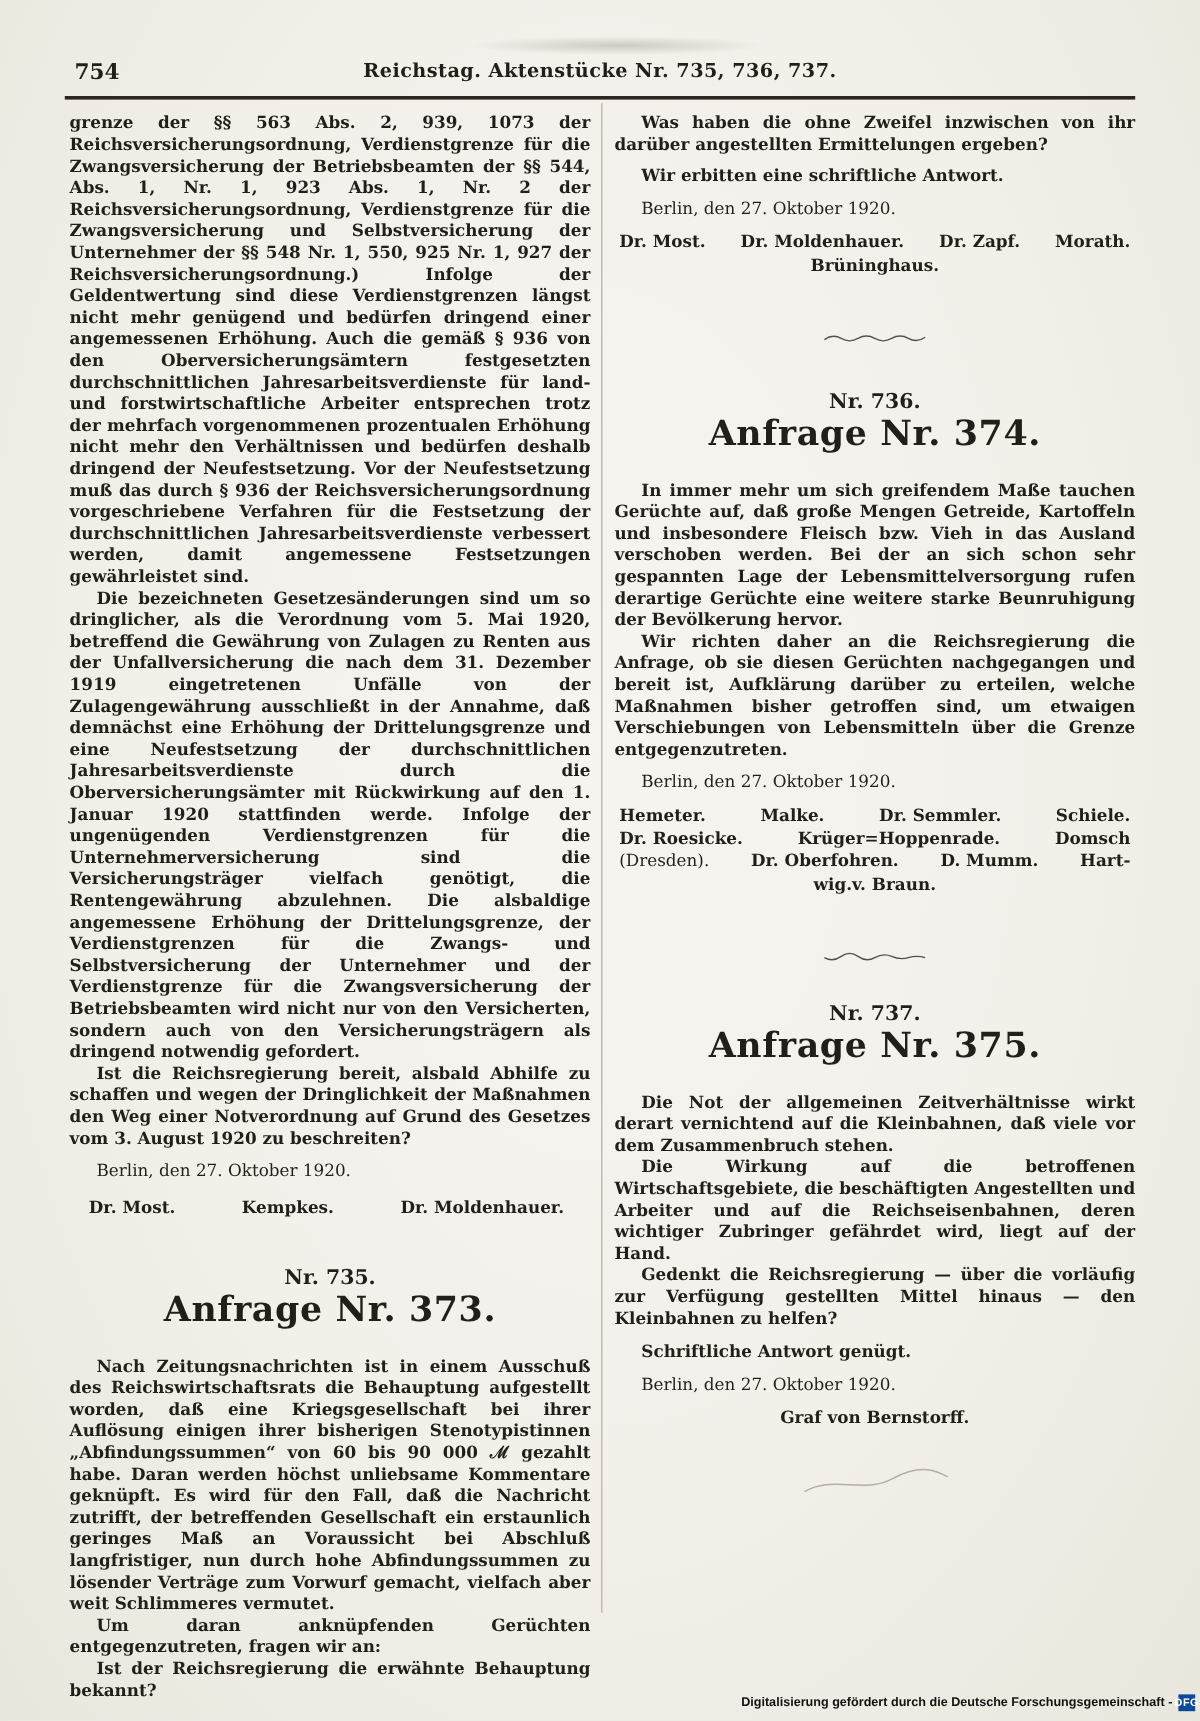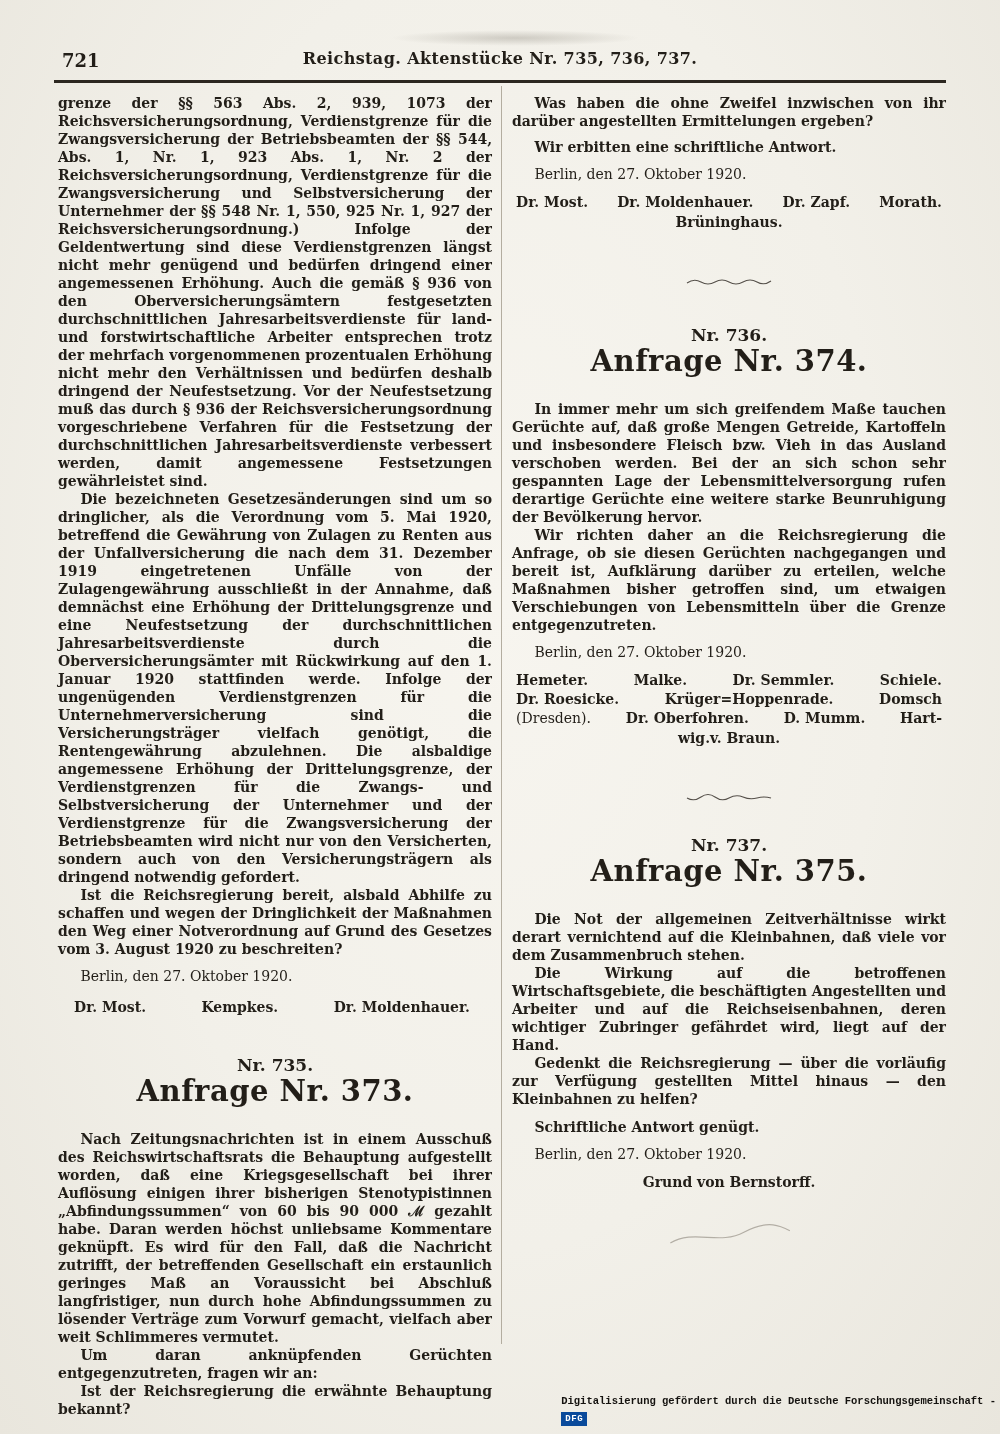--- a/index.html
+++ b/index.html
@@ -34,33 +34,33 @@
   .sec-head { text-align:center; font-weight:700; font-size:17px; margin-top:40px; font-family:"DejaVu Serif", serif; }
   .sec-title { text-align:center; font-weight:700; font-size:29px; margin:8px 0 30px 0; letter-spacing:.5px; }
 
   .divider { display:flex; justify-content:center; margin-top:46px; }
   .divider svg { display:block; }
   .hand-mark { display:flex; justify-content:center; margin-top:34px; transform:rotate(-3deg); opacity:.7; }
 
   .mt8 { margin-top:8px; }
   .mt10 { margin-top:10px; }
 
-  .footer { position:absolute; right:4px; bottom:8px; display:flex; align-items:flex-start; gap:5px;
-    font-family:Liberation Mono, monospace; font-size:10.5px; font-weight:700; color:#14120f;flex-direction:column; }
+  .footer { position:absolute; right:4px; bottom:8px; display:flex; align-items:center; gap:5px;
+    font-family:Liberation Sans, sans-serif; font-size:10.5px; font-weight:700; color:#14120f; }
   .dfg-logo { display:inline-flex; align-items:center; justify-content:center;
-    width:26px; height:14px; background:#0a4a9b; color:#ffffff; font-size:9px; font-weight:700; letter-spacing:.5px; }
+    width:14px; height:14px; background:#0a4a9b; color:#ffffff; font-size:9px; font-weight:700; letter-spacing:.5px; }
 </style>
 </head>
 <body>
 
 <div class="page">
 
   <div class="smudge"></div>
 
-  <div class="page-number">721</div>
+  <div class="page-number">754</div>
   <div class="header-title">Reichstag.  Aktenstücke Nr. 735, 736, 737.</div>
   <div class="header-rule"></div>
   <div class="col-divider"></div>
 
   <div class="columns">
 
     <div class="col">
       <p class="body">grenze der §§ 563 Abs. 2, 939, 1073 der Reichsversicherungsordnung, Verdienstgrenze für die Zwangsversicherung der Betriebsbeamten der §§ 544, Abs. 1, Nr. 1, 923 Abs. 1, Nr. 2 der Reichsversicherungsordnung, Verdienstgrenze für die Zwangsversicherung und Selbstversicherung der Unternehmer der §§ 548 Nr. 1, 550, 925 Nr. 1, 927 der Reichsversicherungsordnung.) Infolge der Geldentwertung sind diese Verdienstgrenzen längst nicht mehr genügend und bedürfen dringend einer angemessenen Erhöhung. Auch die gemäß § 936 von den Oberversicherungsämtern festgesetzten durchschnittlichen Jahresarbeitsverdienste für land- und forstwirtschaftliche Arbeiter entsprechen trotz der mehrfach vorgenommenen prozentualen Erhöhung nicht mehr den Verhältnissen und bedürfen deshalb dringend der Neufestsetzung. Vor der Neufestsetzung muß das durch § 936 der Reichsversicherungsordnung vorgeschriebene Verfahren für die Festsetzung der durchschnittlichen Jahresarbeitsverdienste verbessert werden, damit angemessene Festsetzungen gewährleistet sind.</p>
       <p class="body ind">Die bezeichneten Gesetzesänderungen sind um so dringlicher, als die Verordnung vom 5. Mai 1920, betreffend die Gewährung von Zulagen zu Renten aus der Unfallversicherung die nach dem 31. Dezember 1919 eingetretenen Unfälle von der Zulagengewährung ausschließt in der Annahme, daß demnächst eine Erhöhung der Drittelungsgrenze und eine Neufestsetzung der durchschnittlichen Jahresarbeitsverdienste durch die Oberversicherungsämter mit Rückwirkung auf den 1. Januar 1920 stattfinden werde. Infolge der ungenügenden Verdienstgrenzen für die Unternehmerversicherung sind die Versicherungsträger vielfach genötigt, die Rentengewährung abzulehnen. Die alsbaldige angemessene Erhöhung der Drittelungsgrenze, der Verdienstgrenzen für die Zwangs- und Selbstversicherung der Unternehmer und der Verdienstgrenze für die Zwangsversicherung der Betriebsbeamten wird nicht nur von den Versicherten, sondern auch von den Versicherungsträgern als dringend notwendig gefordert.</p>
       <p class="body ind">Ist die Reichsregierung bereit, alsbald Abhilfe zu schaffen und wegen der Dringlichkeit der Maßnahmen den Weg einer Notverordnung auf Grund des Gesetzes vom 3. August 1920 zu beschreiten?</p>
@@ -131,21 +131,21 @@
           </svg>
       </div>
 
       <h2 class="sec-head" style="margin-top:34px">Nr. 737.</h2>
       <h1 class="sec-title">Anfrage Nr. 375.</h1>
       <p class="body ind">Die Not der allgemeinen Zeitverhältnisse wirkt derart vernichtend auf die Kleinbahnen, daß viele vor dem Zusammenbruch stehen.</p>
       <p class="body ind">Die Wirkung auf die betroffenen Wirtschaftsgebiete, die beschäftigten Angestellten und Arbeiter und auf die Reichseisenbahnen, deren wichtiger Zubringer gefährdet wird, liegt auf der Hand.</p>
       <p class="body ind">Gedenkt die Reichsregierung — über die vorläufig zur Verfügung gestellten Mittel hinaus — den Kleinbahnen zu helfen?</p>
       <p class="body ind mt10">Schriftliche Antwort genügt.</p>
       <p class="dateline">Berlin, den 27. Oktober 1920.</p>
-      <div class="sig-center mt8">Grund von Bernstorff.</div>
+      <div class="sig-center mt8">Graf von Bernstorff.</div>
 
       <div class="hand-mark">
         <svg width="130" height="20" viewBox="0 0 130 20">
             <path d="M6 15 C 30 2, 55 20, 80 8 S 118 4, 126 9" fill="none" stroke="#9a948a" stroke-width="1.2"></path>
           </svg>
       </div>
     </div>
 
   </div>
 

